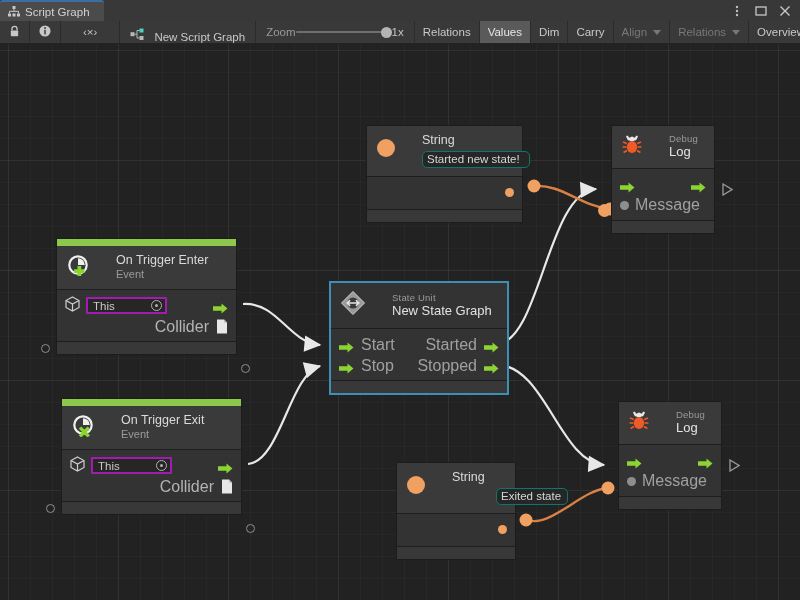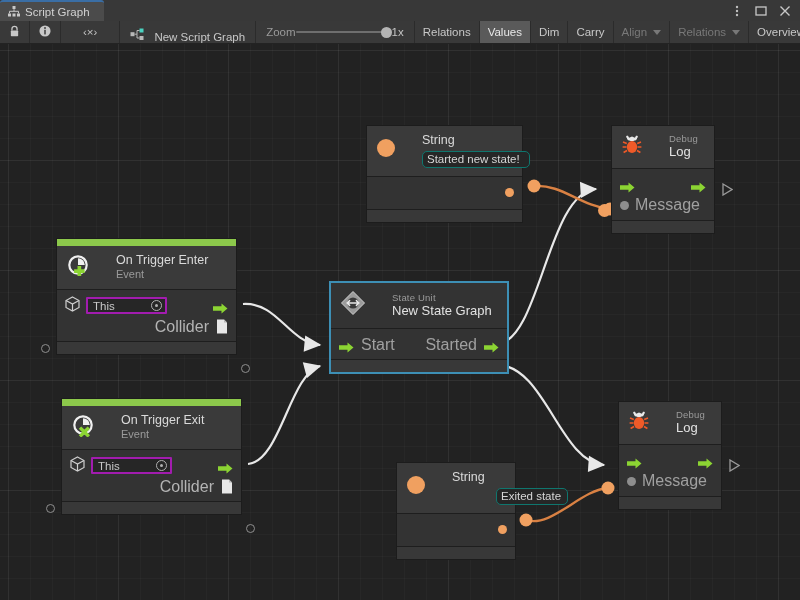--- a/index.html
+++ b/index.html
@@ -488,20 +488,38 @@
           </span>
           <span style="display:flex;align-items:center;gap:7px;">
             <span class="lbl dim">Started</span>
             <span class="port-arrow">
               <svg viewBox="0 0 15 11" width="15" height="11">
                   <path d="M0,3.3 H8.5 V0.5 L14.5,5.5 L8.5,10.5 V7.7 H0 Z" fill="#8cd433"></path>
                 </svg>
             </span>
           </span>
         </div>
+        <div class="row sp">
+          <span style="display:flex;align-items:center;gap:7px;">
+            <span class="port-arrow">
+              <svg viewBox="0 0 15 11" width="15" height="11">
+                  <path d="M0,3.3 H8.5 V0.5 L14.5,5.5 L8.5,10.5 V7.7 H0 Z" fill="#8cd433"></path>
+                </svg>
+            </span>
+            <span class="lbl dim">Stop</span>
+          </span>
+          <span style="display:flex;align-items:center;gap:7px;">
+            <span class="lbl dim">Stopped</span>
+            <span class="port-arrow">
+              <svg viewBox="0 0 15 11" width="15" height="11">
+                  <path d="M0,3.3 H8.5 V0.5 L14.5,5.5 L8.5,10.5 V7.7 H0 Z" fill="#8cd433"></path>
+                </svg>
+            </span>
+          </span>
+        </div>
       </div>
       <div class="node-foot"></div>
     </div>
 
     <div class="node" style="left:396px; top:418px; width:120px;">
       <div class="node-head">
         <span>
           <svg viewBox="0 0 20 20" width="20" height="20">
               <circle cx="10" cy="10" r="9" fill="#f0a060"></circle>
             </svg>

